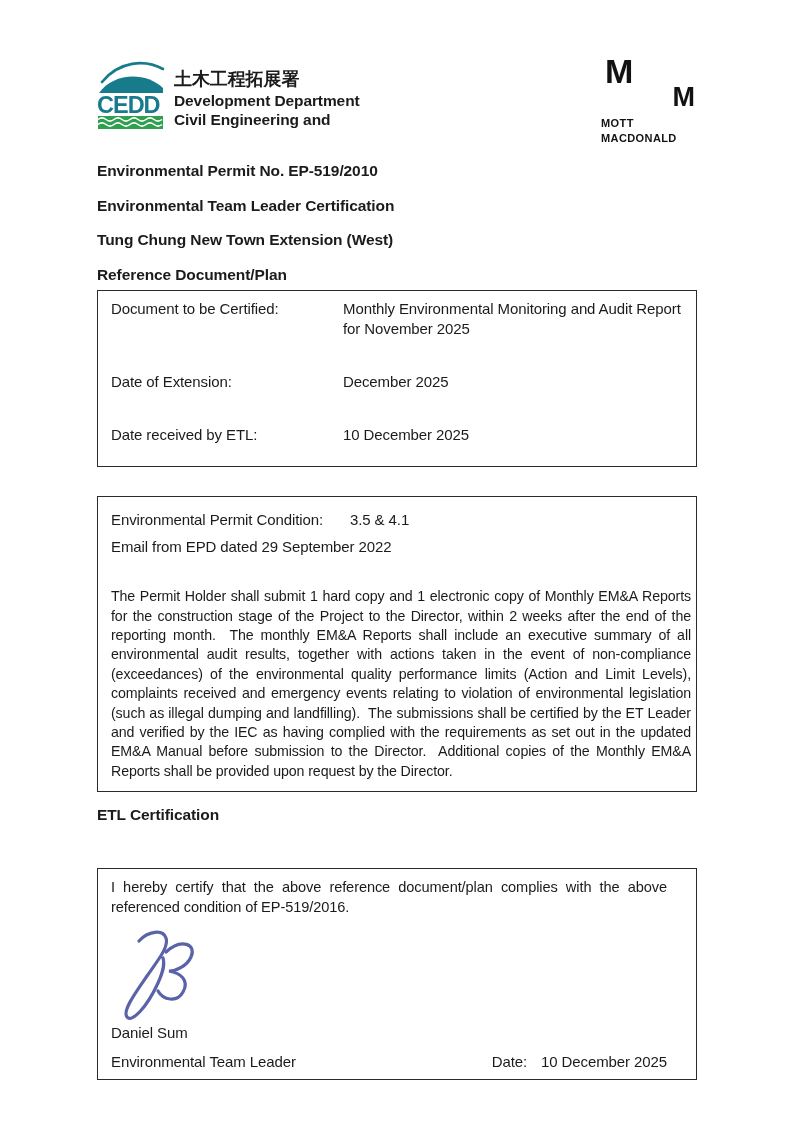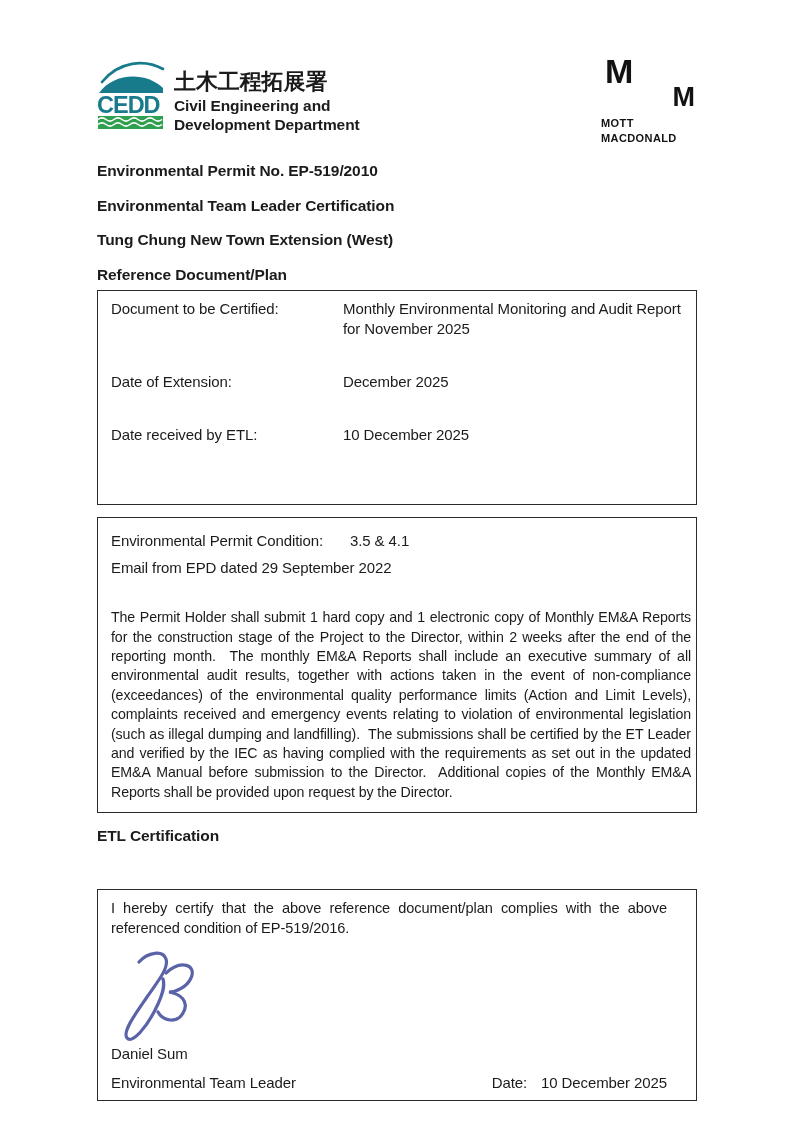--- a/index.html
+++ b/index.html
@@ -18,32 +18,32 @@
     background:#fff;
     padding:58px 97px 0 97px;
     overflow:hidden;
     letter-spacing:-0.1px;
   }
   
   .header{display:flex;justify-content:space-between;align-items:flex-start;margin-bottom:16px;}
   .brand-left{display:flex;align-items:flex-start;}
   .cedd-mark{width:68px;height:72px;flex:0 0 auto;}
   .brand-text{margin-left:9px;padding-top:10px;}
-  .brand-zh{font-size:22px;font-weight:bold;line-height:1.25;}
+  .brand-zh{font-size:18px;font-weight:bold;line-height:1.25;}
   .brand-en{font-size:15.5px;font-weight:bold;line-height:1.25;}
   .mott{position:relative;width:96px;height:86px;margin-top:2px;}
   .mott .m1{position:absolute;top:-6px;left:4px;font-size:34px;font-weight:800;line-height:1;color:#121212;}
   .mott .m2{position:absolute;top:24px;right:2px;font-size:27px;font-weight:800;line-height:1;color:#121212;}
   .mott-words{position:absolute;left:0;bottom:0;font-size:11px;font-weight:800;letter-spacing:0.4px;line-height:1.35;color:#121212;}
   
   .h{font-size:15.5px;font-weight:bold;margin:0 0 17.5px 0;line-height:1.1;}
   .h.tight{margin-bottom:7px;}
   
   .box{border:1.5px solid var(--border);width:100%;}
-  .box1{padding:8px 13px 7px 13px;height:215px;margin-bottom:12px;}
+  .box1{padding:8px 13px 7px 13px;height:177px;margin-bottom:29px;}
   .kv-row{display:flex;margin-bottom:33px;font-size:15px;line-height:1.35;}
   .kv-row:last-child{margin-bottom:0;}
   .kv-label{width:232px;flex:0 0 auto;}
   .kv-value{flex:1;}
   .box2{padding:9px 5px 10px 13px;min-height:282px;margin-bottom:14px;}
   .cond-line{font-size:15px;line-height:1.85;}
   .cond-value{margin-left:27px;}
   .body-par{
     margin-top:26px;
     font-size:14.2px;line-height:19.4px;
@@ -66,22 +66,22 @@
       <svg class="cedd-mark" viewBox="0 0 68 72" xmlns="http://www.w3.org/2000/svg" aria-hidden="true">
         <path d="M5,24 C22,3 48,1 66,11" fill="none" stroke="var(--cedd-teal)" stroke-width="2.6" stroke-linecap="round"></path>
         <path d="M2,35 L66,35 L66,30 C48,13 16,15 2,35 Z" fill="var(--cedd-teal)"></path>
         <text x="0" y="55" font-family="Liberation Sans, DejaVu Sans, sans-serif" font-size="23.5" font-weight="bold" letter-spacing="-1" fill="var(--cedd-teal)">CEDD</text>
         <rect x="1" y="58" width="65" height="13" fill="var(--cedd-green)"></rect>
         <path d="M1,61.5 q4,-3.2 8,0 t8,0 t8,0 t8,0 t8,0 t8,0 t8,0 t8,0" fill="none" stroke="#ffffff" stroke-width="1.6"></path>
         <path d="M1,66.5 q4,-3.2 8,0 t8,0 t8,0 t8,0 t8,0 t8,0 t8,0 t8,0" fill="none" stroke="#ffffff" stroke-width="1.6"></path>
       </svg>
       <div class="brand-text">
         <div class="brand-zh">土木工程拓展署</div>
+        <div class="brand-en">Development Department</div>
         <div class="brand-en">Civil Engineering and</div>
-        <div class="brand-en">Development Department</div>
       </div>
     </div>
     <div class="mott">
       <div class="m m1">M</div>
       <div class="m m2">M</div>
       <div class="mott-words">
         <div>MOTT</div>
         <div>MACDONALD</div>
       </div>
     </div>

